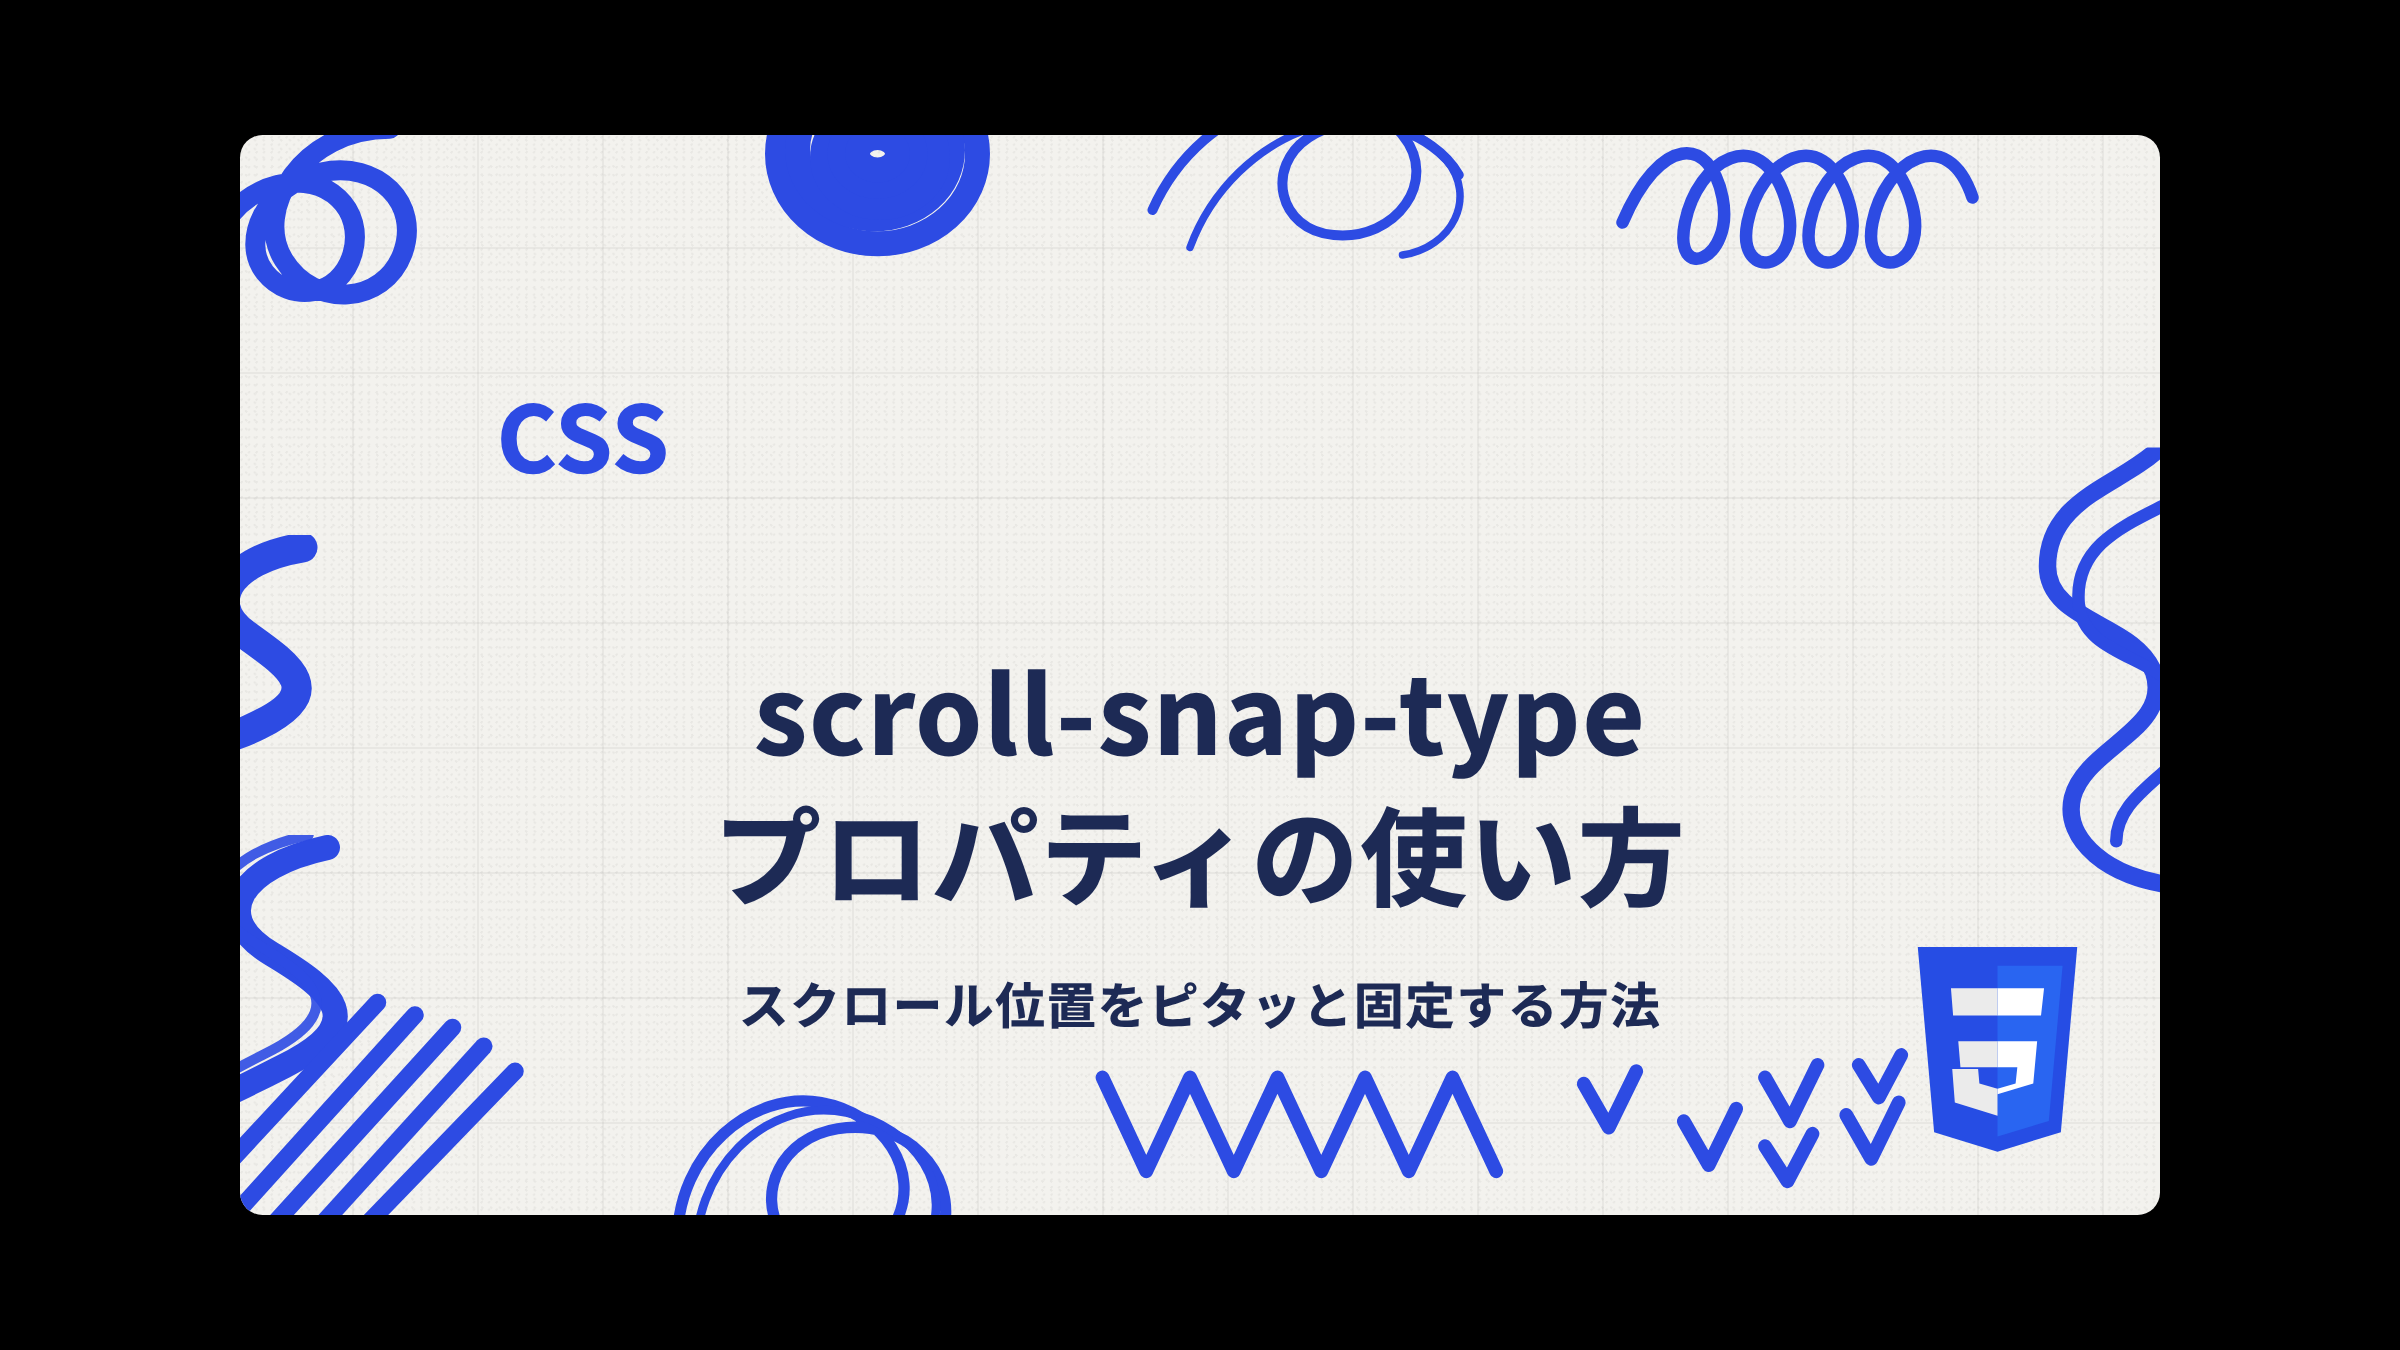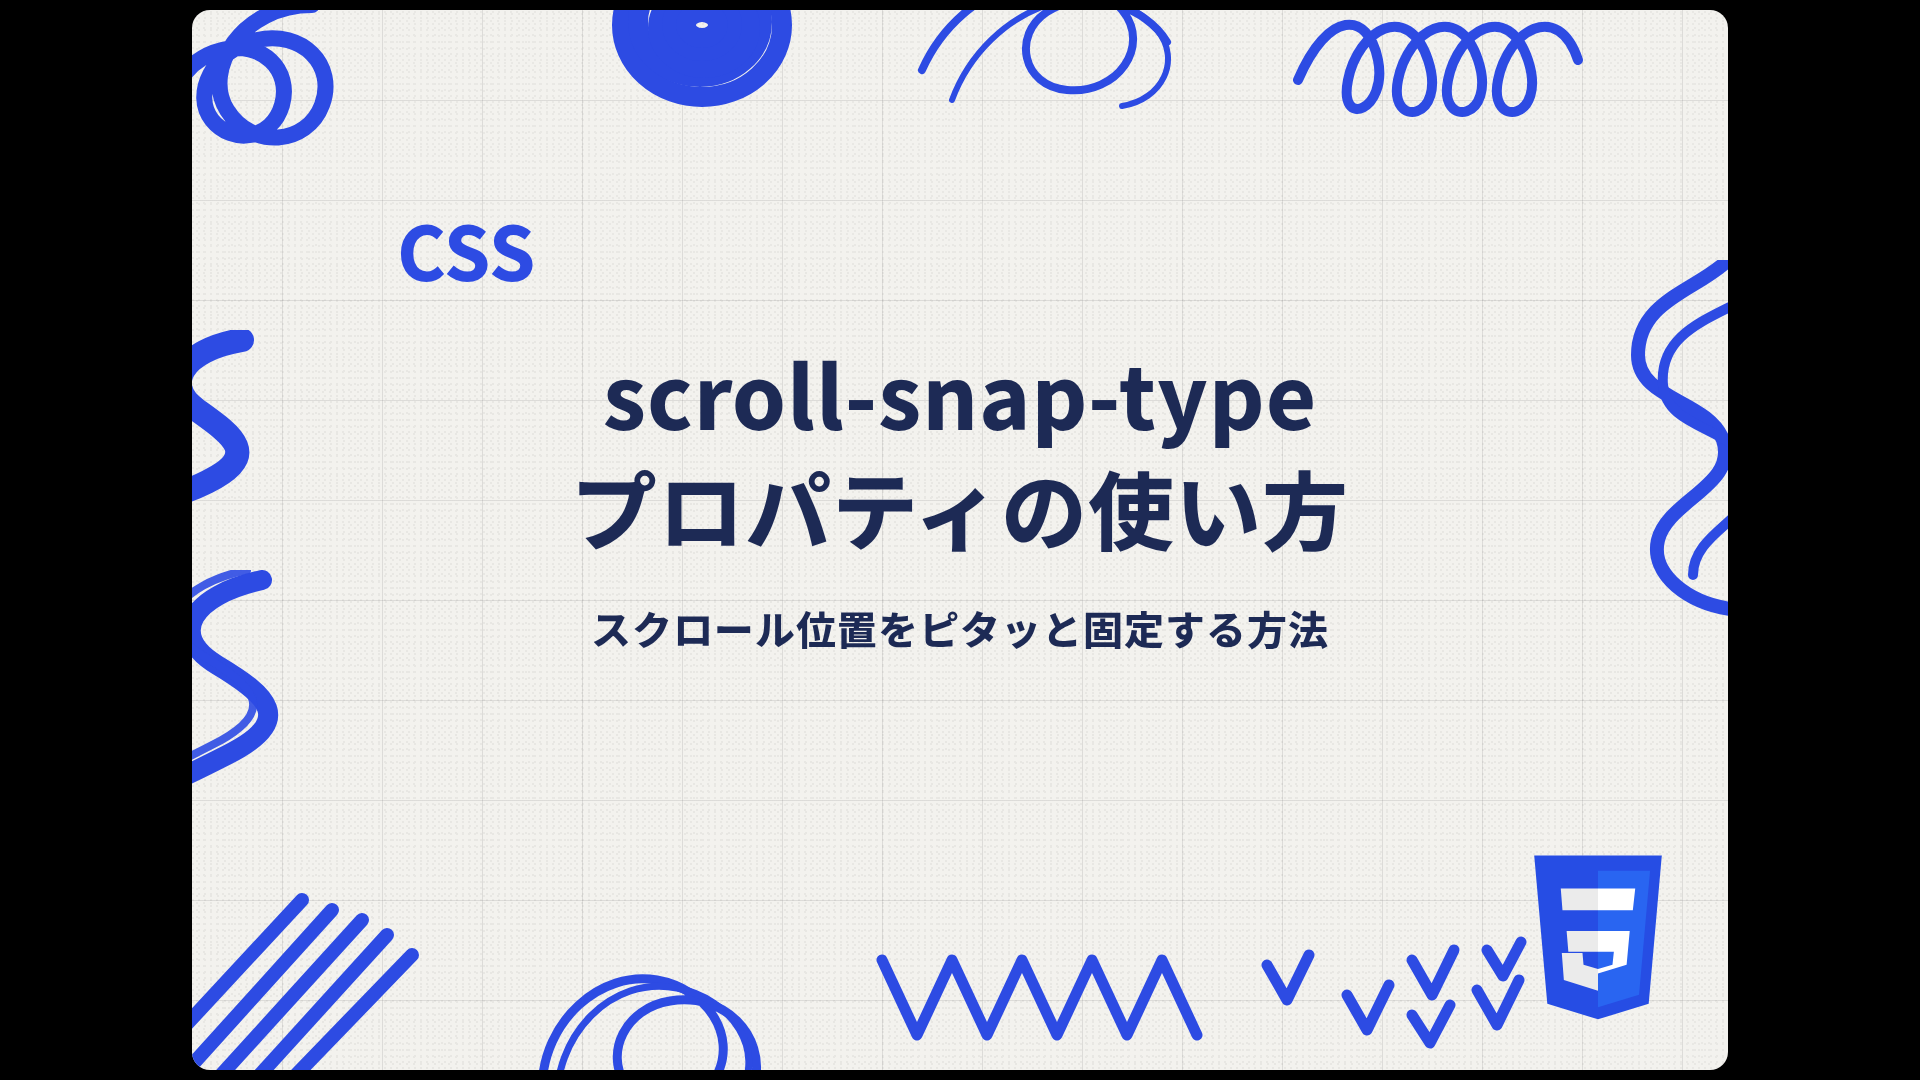--- a/index.html
+++ b/index.html
@@ -10,21 +10,21 @@
     display: flex;
     align-items: center;
     justify-content: center;
     background: #000;
     font-family: "Hiragino Sans", "Noto Sans JP", "Yu Gothic", sans-serif;
     overflow: hidden;
   }
   .card {
     position: relative;
     width: 1536px;
-    height: 1060px;
+    height: 864px;
     background: #f3f2ee;
     border-radius: 18px;
     overflow: hidden;
     box-shadow: 0 0 0 1px rgba(0,0,0,0.05);
   }
   
   .card::before {
     content: "";
     position: absolute; inset: 0;
     background-image:
@@ -48,21 +48,21 @@
     font-weight: 800;
     color: #2d4be3;
     letter-spacing: 0.5px;
   }
   .title {
     text-align: center;
     color: #1d2a55;
     font-size: 86px;
     font-weight: 800;
     line-height: 1.32;
-    margin-top: 34px;
+    margin-top: 110px;
     letter-spacing: 1px;
   }
   .subtitle {
     text-align: center;
     color: #1d2a55;
     font-size: 40px;
     font-weight: 800;
     margin-top: 36px;
     letter-spacing: 1px;
   }

